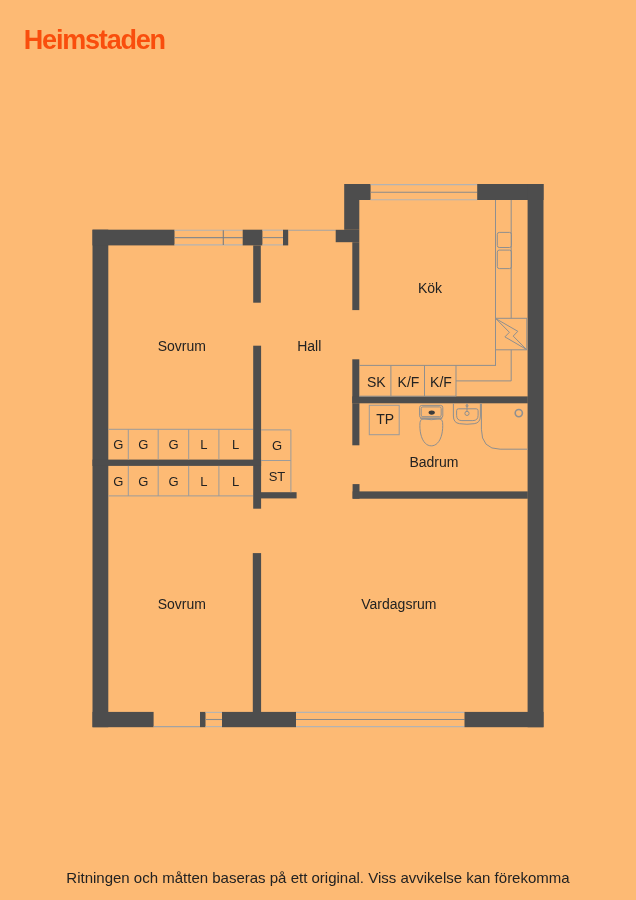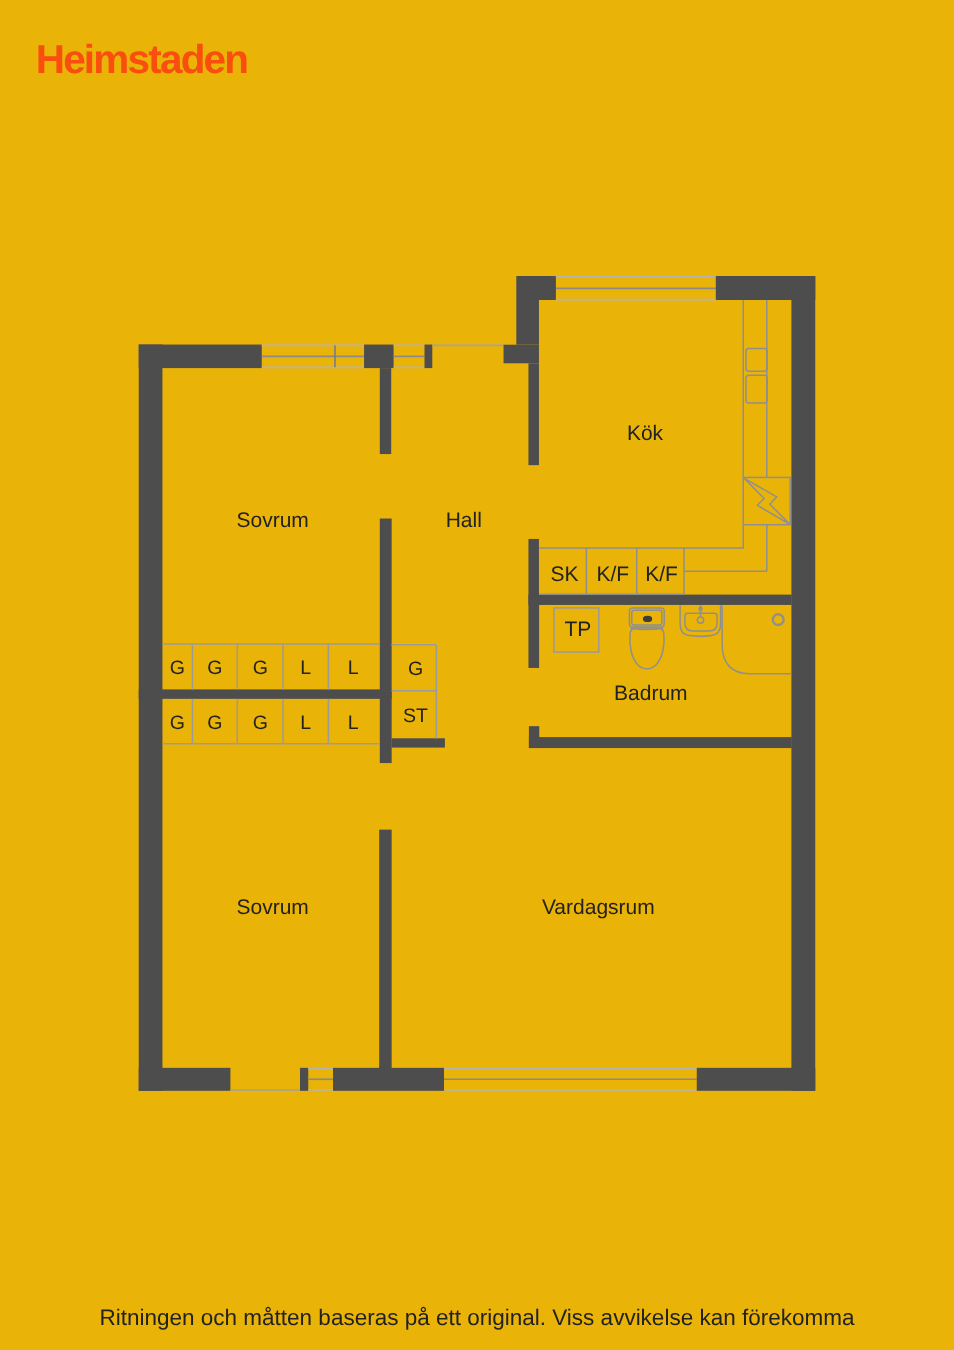--- a/index.html
+++ b/index.html
@@ -1,16 +1,16 @@
 <!DOCTYPE html>
 <html><head>
 <meta charset="utf-8">
 <style>
   html,body{margin:0;padding:0;background:#fff;}
-  .page{width:636px;height:900px;position:relative;background:#eab308;overflow:hidden;}
+  .page{width:636px;height:900px;position:relative;background:#fdba74;overflow:hidden;}
   svg text{font-family:"Liberation Sans",sans-serif;fill:#222;}
 </style>
 </head>
 <body>
 <div class="page">
 <svg width="636" height="900" viewBox="0 0 636 900" xmlns="http://www.w3.org/2000/svg">
 
 <text x="23.8" y="48.8" font-size="27" font-weight="bold" style="fill:#f94e0d" letter-spacing="-1.2">Heimstaden</text>
 
 <rect x="92.5" y="229.7" width="15.8" height="497.5" fill="#4d4d4d"></rect>

